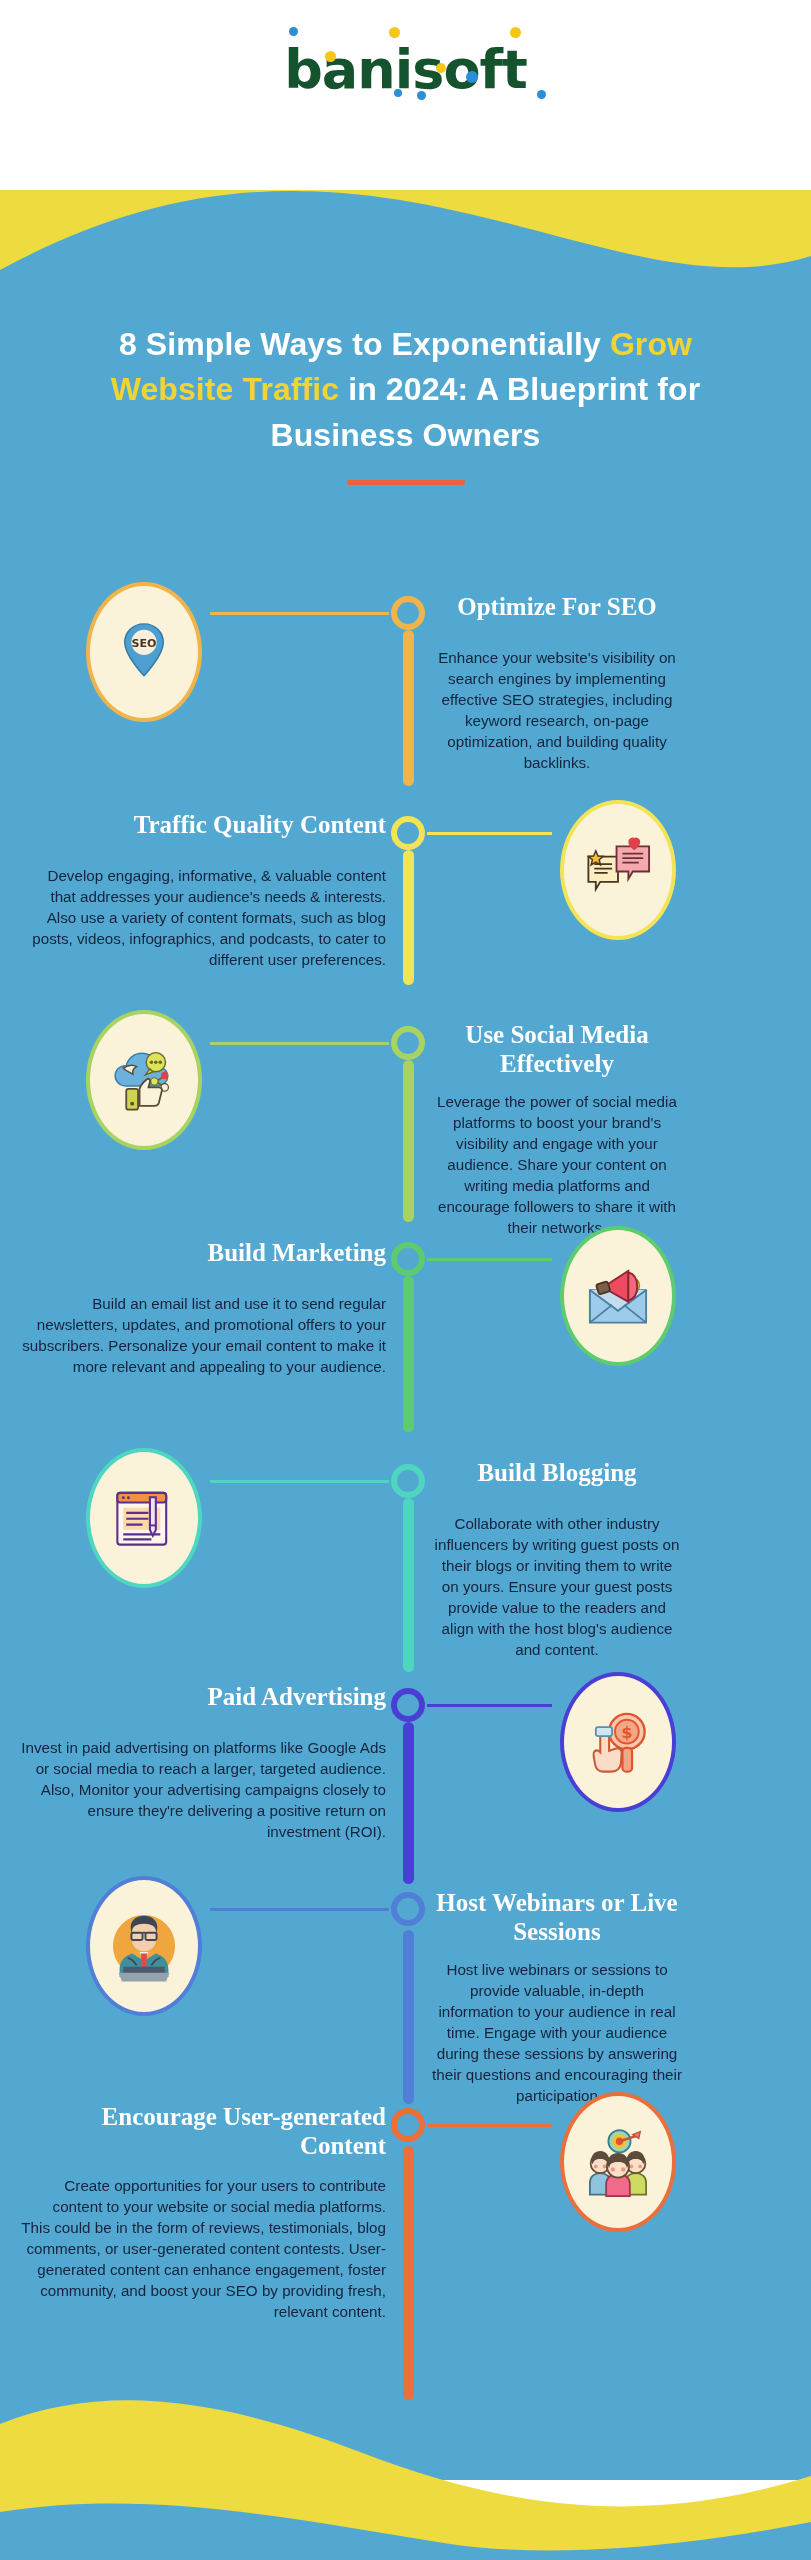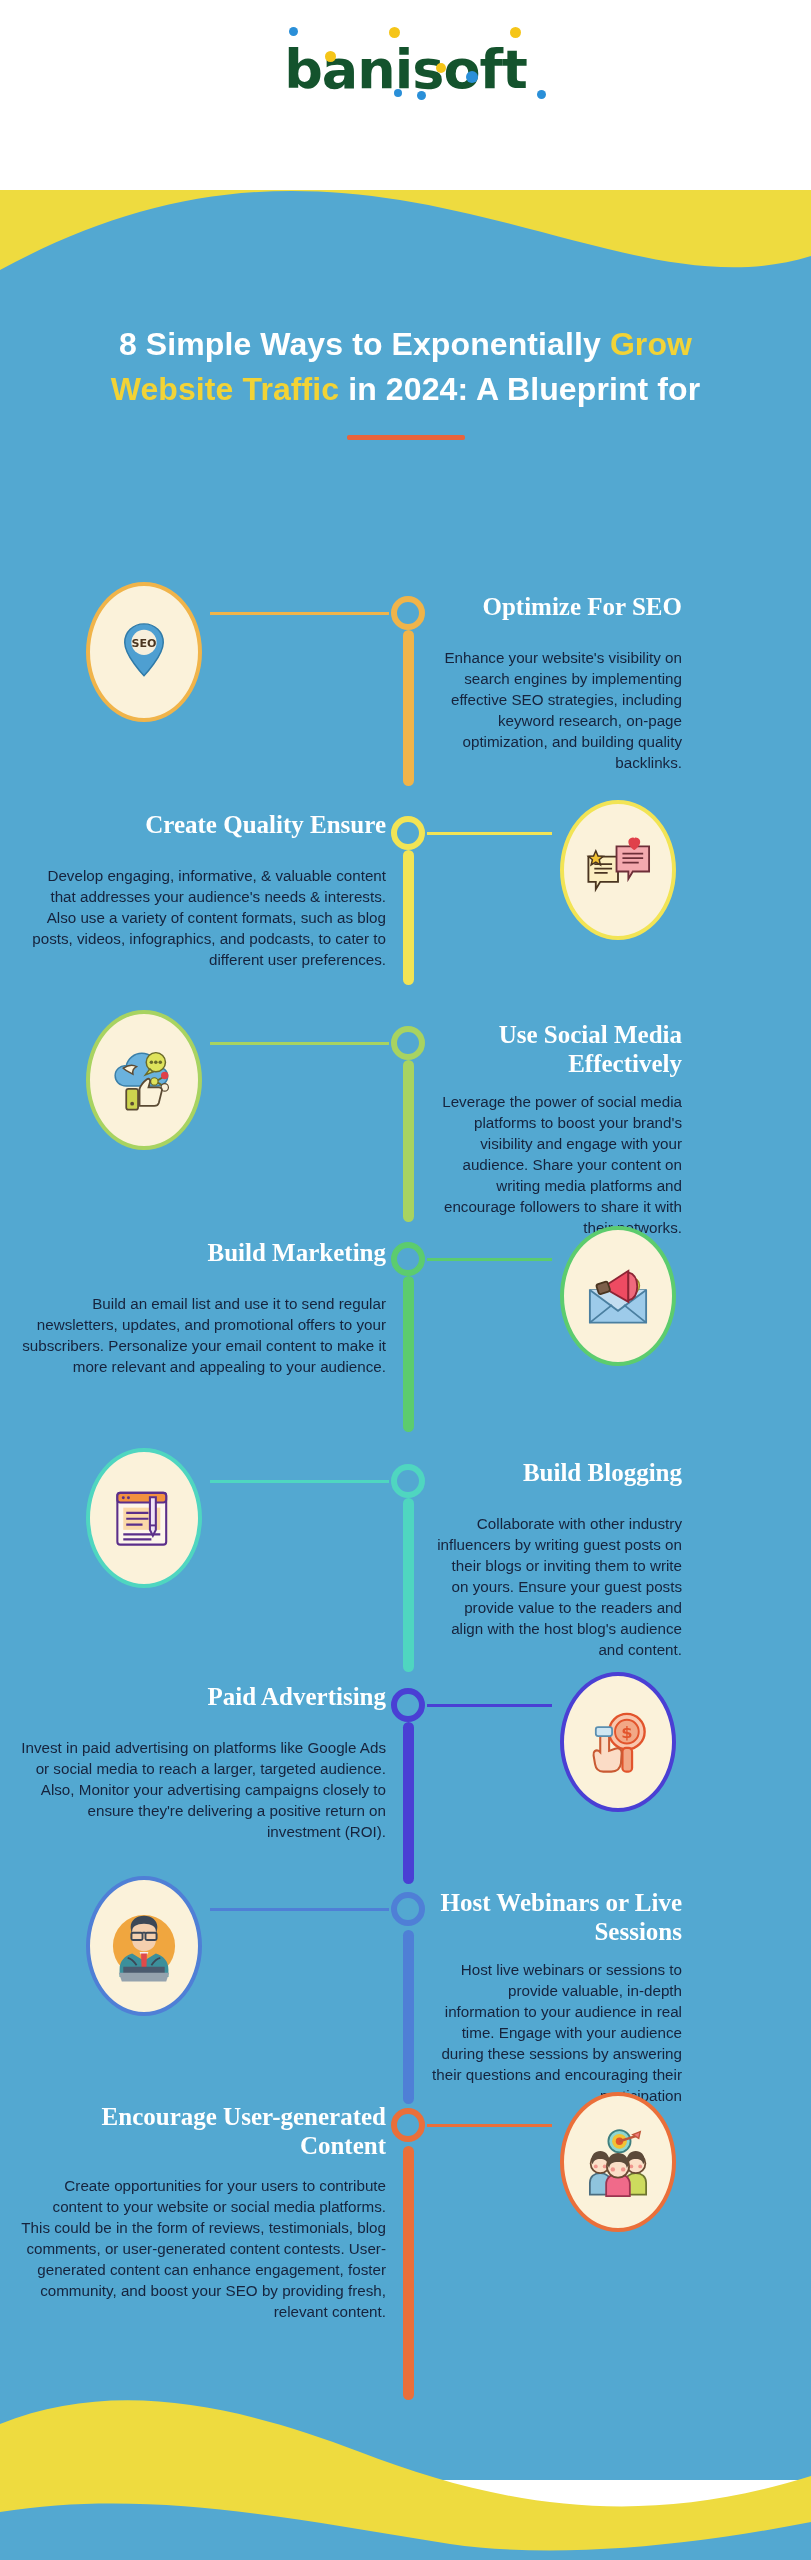--- a/index.html
+++ b/index.html
@@ -84,21 +84,21 @@
   }
 
   .step-title {
     position:absolute; font-family:"Liberation Serif", serif;
     font-size:25px; font-weight:bold; color:#ffffff; line-height:1.16;
   }
   .step-body {
     position:absolute; font-family:"Liberation Sans Narrow","Liberation Sans", sans-serif;
     font-size:15.2px; line-height:1.38; color:#16233d;
   }
-  .side-right .step-title, .side-right .step-body { left:432px; width:250px; text-align:right; }
+  .side-right .step-title, .side-right .step-body { left:432px; width:250px; text-align:center; }
   .side-left  .step-title, .side-left  .step-body { left:20px;  width:366px; text-align:right; }
 
   svg { display:block; }
 </style>
 </head>
 <body>
 
 <div class="canvas-blue"></div>
 
 <svg class="wave-top" viewBox="0 0 811 240" preserveAspectRatio="none">
@@ -125,20 +125,21 @@
       <i class="dot d8"></i>
       <i class="dot d9"></i>
     </div>
   </div>
 </div>
 
 <div class="title-block">
   <div class="title">
     <span>8 Simple Ways to Exponentially </span><span class="hi">Grow</span><br>
     <span class="hi">Website Traffic</span><span> in 2024: A Blueprint for</span><br>
+    <span>Business Owners</span>
   </div>
   <div class="title-rule"></div>
 </div>
 
 <div class="timeline" id="timeline">
     <div class="step side-right">
       <div class="medallion" style="left:86px;top:582px;border-color:#f0b44a">
        <span>
           <svg width="74" height="74" viewBox="0 0 100 100">
             <path d="M50 12c-15 0-26 11-26 25 0 18 26 45 26 45s26-27 26-45c0-14-11-25-26-25z" fill="#4e9fd1" stroke="#2f7aa8" stroke-width="2"></path>
@@ -166,21 +167,21 @@
               <path d="M56 28h28M56 34h28M56 40h22"></path>
             </g>
         <path d="M20 24l3 7 7 .6-5.4 4.6 1.7 7-6.3-4-6.3 4 1.7-7-5.4-4.6 7-.6z" fill="#f2c233" stroke="#4a3520" stroke-width="2"></path>
         <path d="M70 6c-4 0-6 3-6 6 0 6 8 11 8 11s8-5 8-11c0-3-2-6-6-6-1 0-2 1-2 1s-1-1-2-1z" fill="#e0404a"></path>
           </svg>
         </span>
      </div>
      <div class="hline" style="left:427px;top:832px;width:125px;background:#f2e455"></div>
      <div class="ring" style="top:816px;border-color:#f2e455"></div>
      <div class="vbar" style="top:850px;height:135px;background:#f2e455"></div>
-     <div class="step-title" style="top:810px">Create Quality Ensure</div>
+     <div class="step-title" style="top:810px">Traffic Quality Content</div>
      <div class="step-body" style="top:866px">Develop engaging, informative, &amp; valuable content that addresses your audience's needs &amp; interests. Also use a variety of content formats, such as blog posts, videos, infographics, and podcasts, to cater to different user preferences.</div>
     </div>
     <div class="step side-right">
       <div class="medallion" style="left:86px;top:1010px;border-color:#a8d361">
        <span>
           <svg width="74" height="74" viewBox="0 0 100 100">
             <path d="M26 58c-9 0-15-6-15-14s7-14 15-13c2-10 11-17 21-17 11 0 20 8 21 18 8 0 14 6 14 13s-6 13-14 13z" fill="#6ab2dd" stroke="#3a7fa8" stroke-width="2"></path>
         <circle cx="66" cy="26" r="13" fill="#dfe35c" stroke="#6a6a2a" stroke-width="2"></circle>
         <path d="M58 35l-6 8 10-4z" fill="#dfe35c" stroke="#6a6a2a" stroke-width="2"></path>
         <g fill="#6a6a2a">

